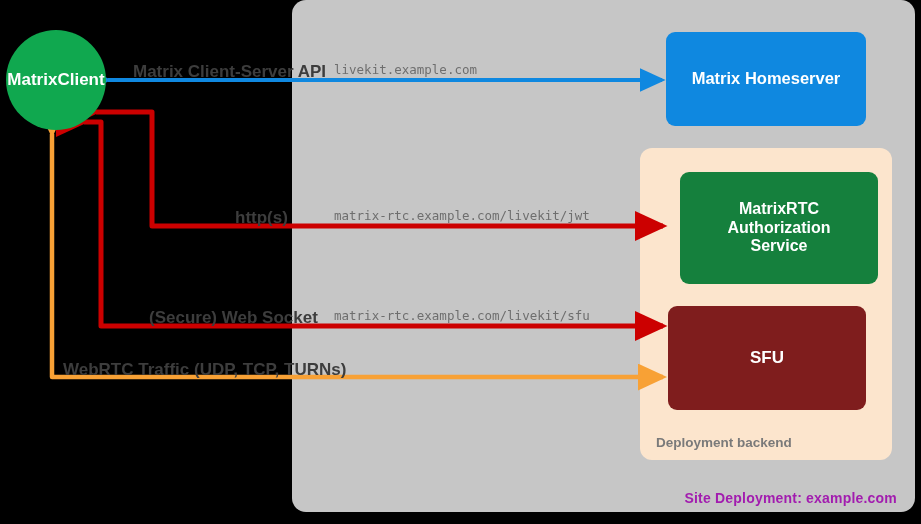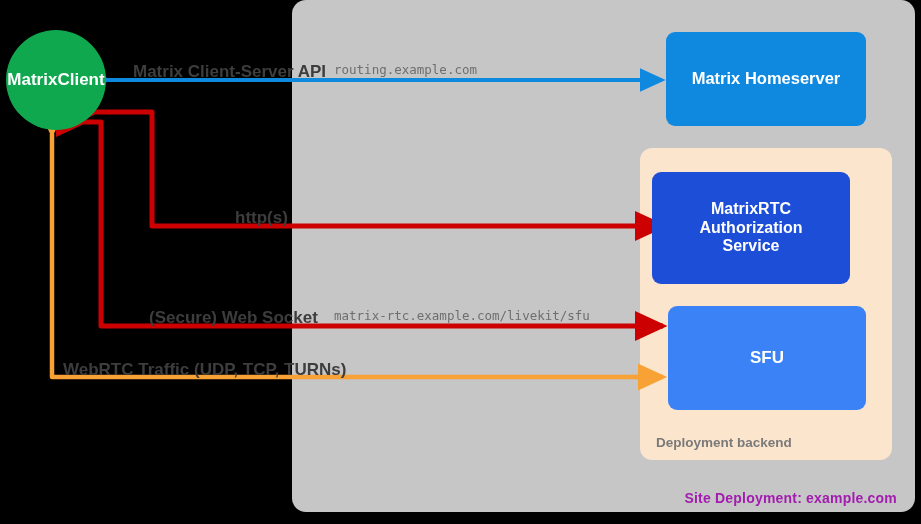--- a/index.html
+++ b/index.html
@@ -106,29 +106,29 @@
     border-radius: 9px;
     line-height: 1.18;
   }
   .homeserver-node {
     left: 666px; top: 32px;
     width: 200px; height: 94px;
     background: #0f88e0;
     font-size: 16.5px;
   }
   .auth-node {
-    left: 652px; top: 172px;
+    left: 680px; top: 172px;
     width: 198px; height: 112px;
-    background: #1d4ed8;
+    background: #15803d;
     font-size: 16px;
   }
   .sfu-node {
     left: 668px; top: 306px;
     width: 198px; height: 104px;
-    background: #3b82f6;
+    background: #7f1d1d;
     font-size: 17px;
   }
 
   
   .connectors {
     position: absolute;
     left: 0; top: 0;
     width: 921px;
     height: 524px;
     pointer-events: none;
@@ -216,18 +216,19 @@
   </div>
 
   <div class="edge-label" style="left:133px; top:62px;">Matrix Client-Server API</div>
 
   <div class="edge-label" style="left:235px; top:208px;">http(s)</div>
 
   <div class="edge-label" style="left:149px; top:308px;">(Secure) Web Socket</div>
 
   <div class="edge-label" style="left:63px; top:360px;">WebRTC Traffic (UDP, TCP, TURNs)</div>
 
-  <div class="url-label" style="left:334px; top:62px;">routing.example.com</div>
-
+  <div class="url-label" style="left:334px; top:62px;">livekit.example.com</div>
+
+  <div class="url-label" style="left:334px; top:208px;">matrix-rtc.example.com/livekit/jwt</div>
 
   <div class="url-label" style="left:334px; top:308px;">matrix-rtc.example.com/livekit/sfu</div>
 
 </div>
 
 </body></html>

